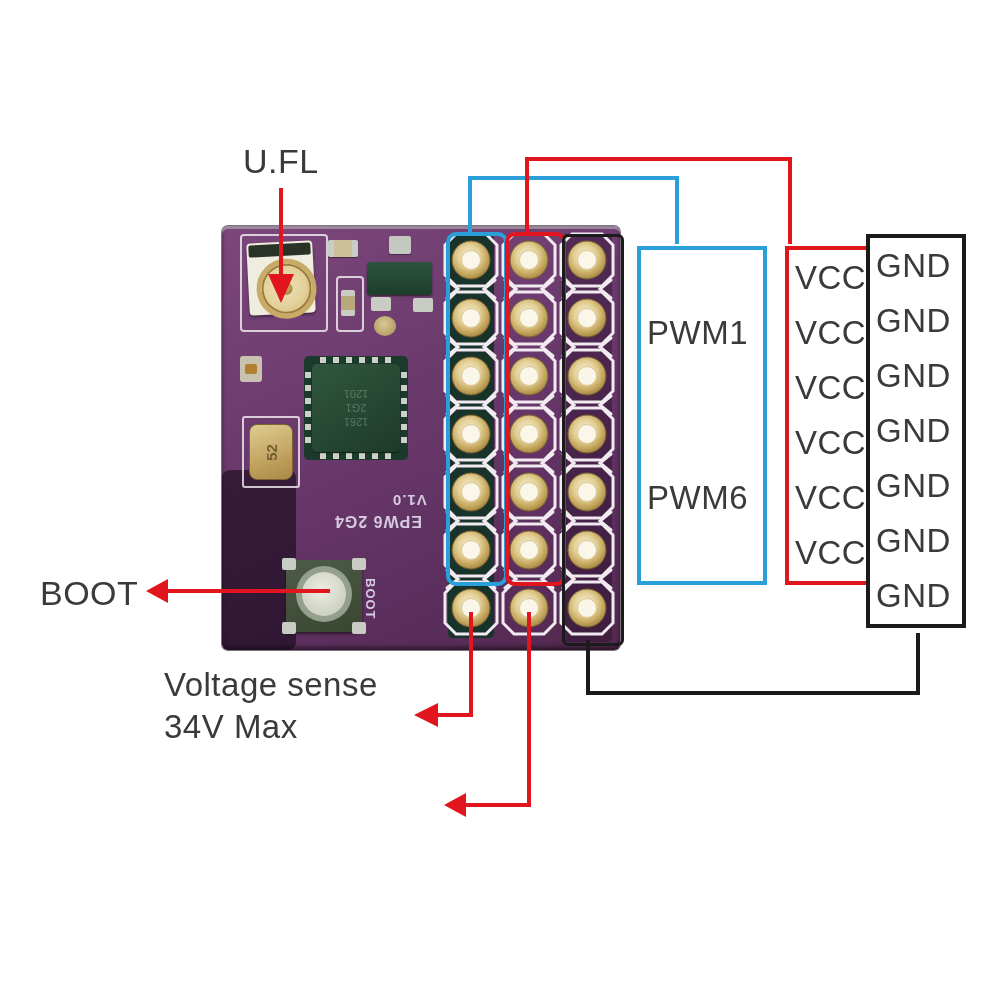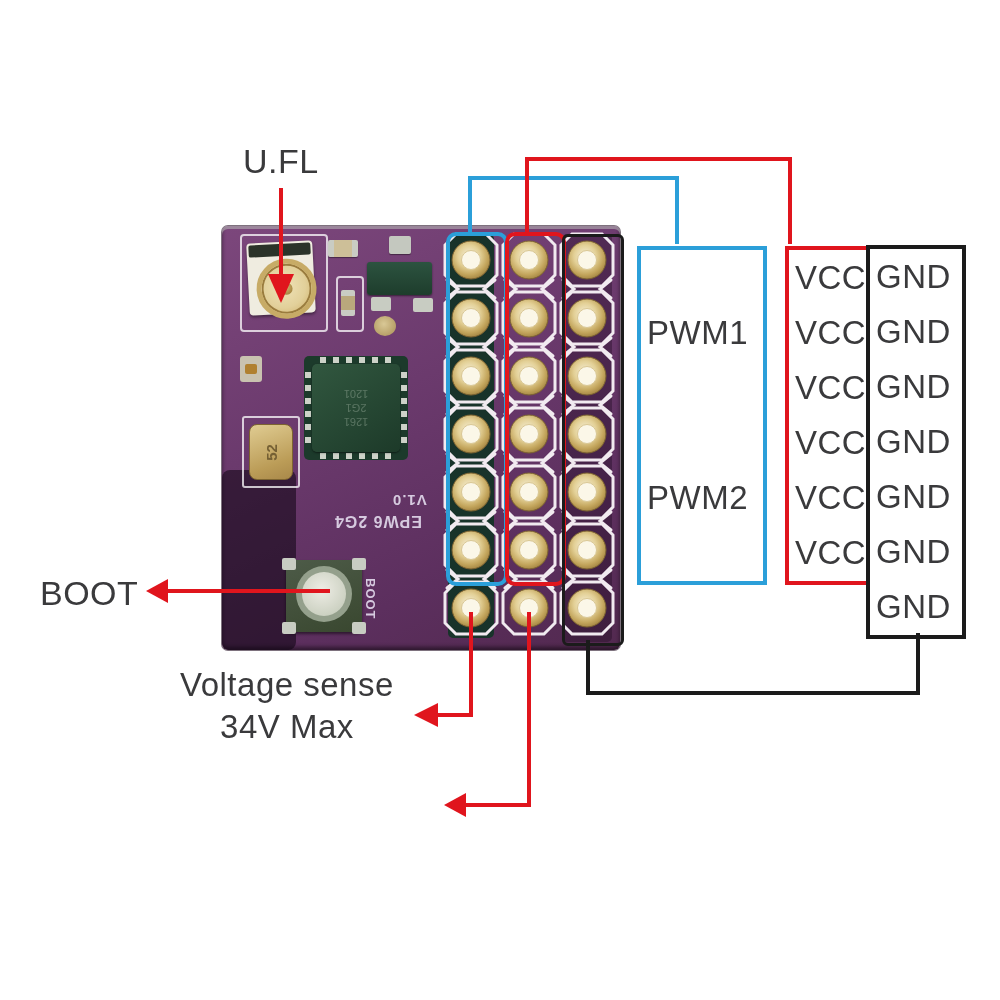--- a/index.html
+++ b/index.html
@@ -58,37 +58,37 @@
   .pin-oct{fill:none;stroke:#f1eaf0;stroke-width:3;}
   .pin-chv{fill:none;stroke:#f1eaf0;stroke-width:3;stroke-linecap:round;}
   
   .colbox{position:absolute;border-style:solid;background:transparent;}
   .colbox-pwm{left:446px;top:232px;width:54px;height:346px;border:4px solid var(--pwm-blue);border-radius:10px;}
   .colbox-vcc{left:505px;top:232px;width:53px;height:346px;border:4px solid var(--vcc-red);border-radius:10px;}
   .colbox-gnd{left:562px;top:234px;width:56px;height:406px;border:3px solid var(--gnd-black);border-radius:6px;}
   .labelbox{position:absolute;background:#fff;display:flex;flex-direction:column;}
   .labelbox-pwm{left:637px;top:246px;width:122px;height:331px;border:4px solid var(--pwm-blue);}
   .labelbox-vcc{left:765px;top:246px;width:91px;height:331px;border:4px solid var(--vcc-red);margin-left:20px;}
-  .labelbox-gnd{left:866px;top:245px;width:92px;height:386px;border:4px solid var(--gnd-black);}
+  .labelbox-gnd{left:866px;top:234px;width:92px;height:386px;border:4px solid var(--gnd-black);}
   .pin-row{flex:1;display:flex;align-items:center;padding-left:6px;font-size:33px;color:var(--label-text);letter-spacing:.5px;}
   .overlay{position:absolute;left:0;top:0;pointer-events:none;}
   .ln{fill:none;stroke-width:4;}
   .ln-blue{stroke:var(--pwm-blue);}
   .ln-red{stroke:var(--vcc-red);}
   .ln-black{stroke:var(--gnd-black);}
   .ar-red{fill:var(--vcc-red);}
 </style>
 </head>
 <body>
 
 <div class="canvas">
 
   <div class="lbl" style="left:243px;top:141px;font-size:34px;">U.FL</div>
   <div class="lbl" style="left:40px;top:573px;font-size:34px;">BOOT</div>
-  <div class="lbl" style="left:180px;top:664px;line-height:42px;text-align:center;">Voltage sense
+  <div class="lbl" style="left:164px;top:664px;line-height:42px;">Voltage sense
 34V Max</div>
 
   <div class="board">
     <div class="dark-bl"></div>
 
     <svg class="pin-grid" id="pin-grid" width="398" height="424" viewBox="0 0 398 424">
       <defs>
         <radialGradient id="goldg" cx="45%" cy="40%" r="65%">
           <stop offset="0%" stop-color="#f6f0da"></stop>
           <stop offset="45%" stop-color="#e3d096"></stop>
@@ -249,21 +249,21 @@
     <div class="silk-txt silk-model">EPW6 2G4</div>
     <div class="silk-txt silk-boot">BOOT</div>
   </div>
 
   <div class="colbox colbox-pwm"></div>
   <div class="colbox colbox-vcc"></div>
   <div class="colbox colbox-gnd"></div>
 
   <div class="labelbox labelbox-pwm" id="rows-pwm">
       <div class="pin-row">PWM1</div>
-      <div class="pin-row">PWM2</div>
+      <div class="pin-row">PWM6</div>
     </div>
   <div class="labelbox labelbox-vcc" id="rows-vcc">
       <div class="pin-row">VCC</div>
       <div class="pin-row">VCC</div>
       <div class="pin-row">VCC</div>
       <div class="pin-row">VCC</div>
       <div class="pin-row">VCC</div>
       <div class="pin-row">VCC</div>
     </div>
   <div class="labelbox labelbox-gnd" id="rows-gnd">

